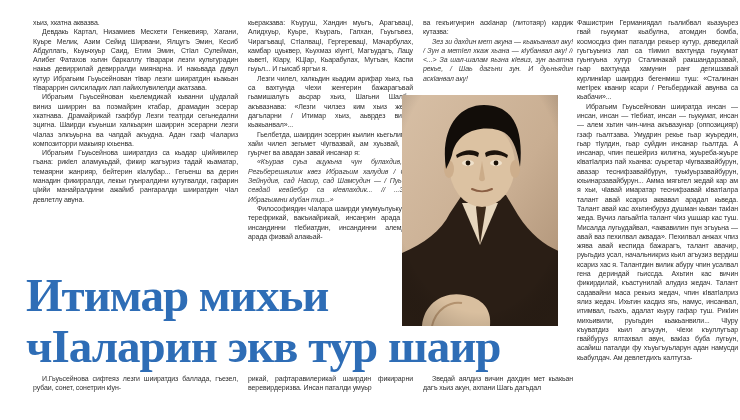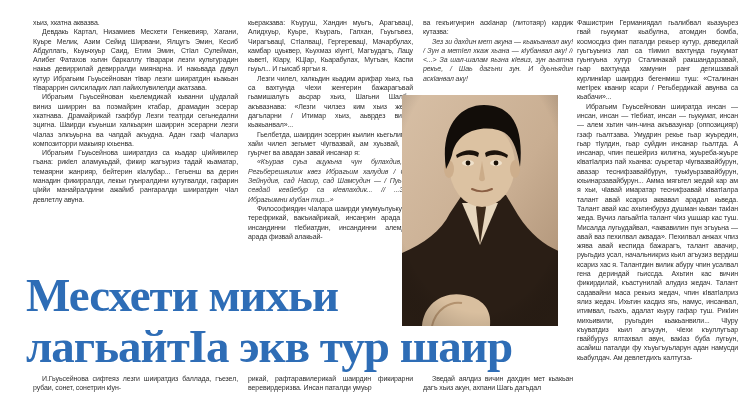--- a/index.html
+++ b/index.html
@@ -140,22 +140,22 @@
 
       <path d="M70,94 C76,97 84,97 90,94" stroke="#8a5f44" stroke-width="2" fill="none" stroke-linecap="round"></path>
 
       <path d="M20,231 C22,208 42,196 62,200 C80,203 90,214 88,231 Z" fill="#d9bf9f"></path>
       <path d="M30,231 C34,214 48,206 60,208" stroke="#b3926f" stroke-width="2" fill="none"></path>
       <rect width="156" height="231" fill="url(#vig)"></rect>
     </svg>
   </div>
 
   <div class="headline" style="color: rgb(46, 109, 182);">
-    <span class="hl-line">Месхети михьи</span>
-    <span class="hl-line">лагьайтIа экв тур шаир</span>
+    <span class="hl-line">Итимар михьи</span>
+    <span class="hl-line">чIаларин экв тур шаир</span>
   </div>
 
   <div class="below" id="col1-below">
     <p class="indent">И.Гьуьсейнова сифтеяз лезги шииратдиз баллада, гъезел, рубаи, сонет, сонетрин кIун-</p>
   </div>
   <div class="below" id="col2-below">
     <p>рикай, рафтаравилерикай шаирдин фикирарни веревирдеризва. Инсан паталди умуьр</p>
   </div>
   <div class="below" id="col3-below">
     <p class="indent">Зведай аялдиз вичин дахдин мет кьакьан дагъ хьиз акун, ахпани Шагь дагъдал</p>

